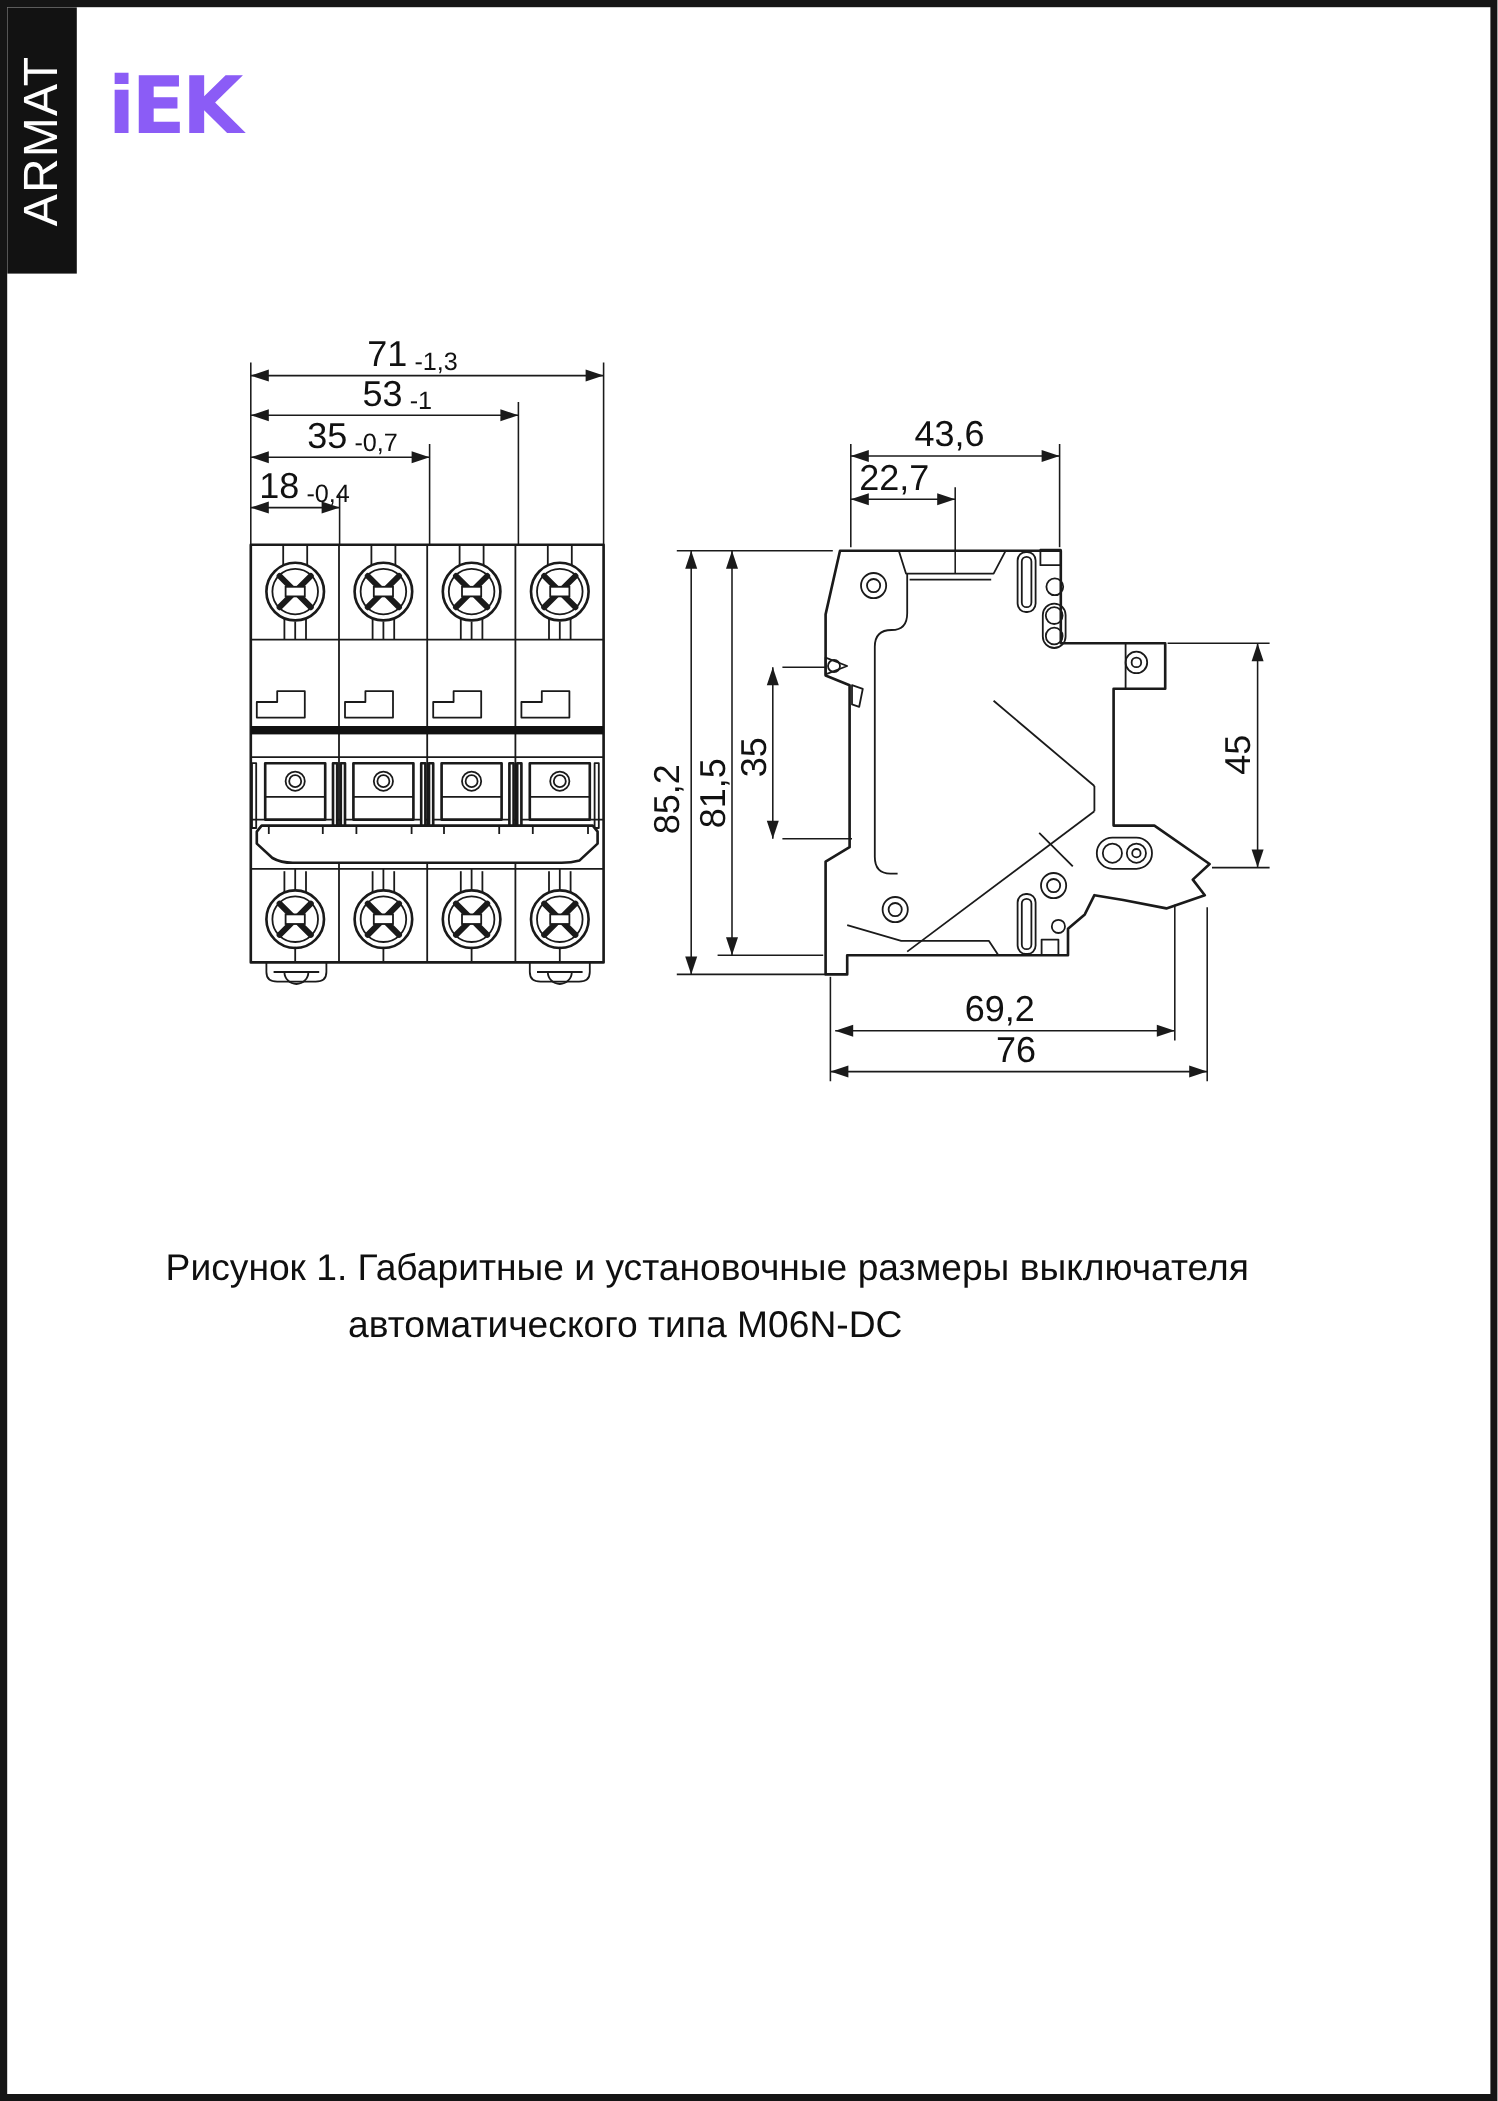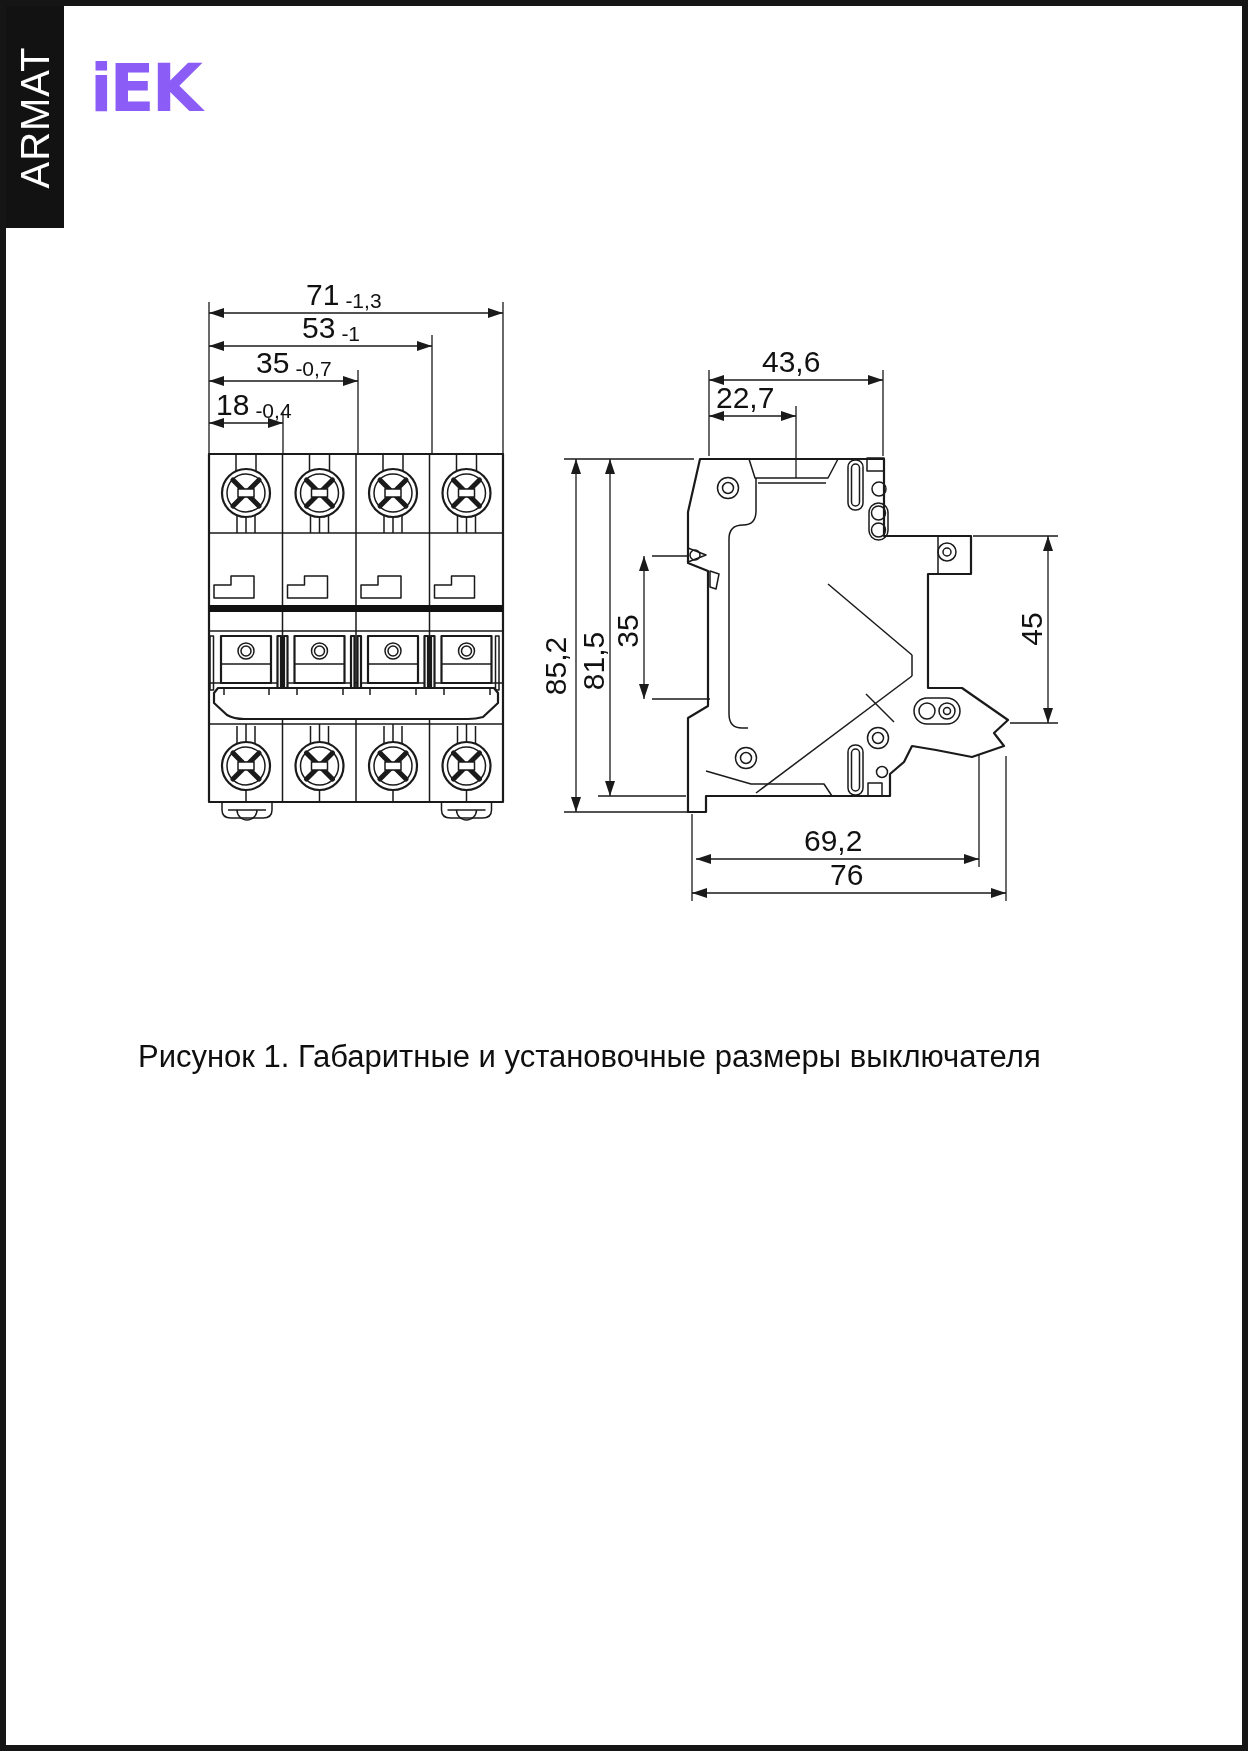--- a/index.html
+++ b/index.html
@@ -260,15 +260,16 @@
       <text x="798" y="845" class="dt">69,2</text>
       <line x1="686" y1="887" x2="1000" y2="887" class="dl"></line>
       <polygon class="ar" points="686,887 701,882 701,892"></polygon>
         <polygon class="ar" points="1000,887 985,882 985,892"></polygon>
       <text x="824" y="879" class="dt">76</text>
     </g>
   </svg>
 
   <div class="caption">
     <div class="l1">Рисунок 1. Габаритные и установочные размеры выключателя</div>
+    <div class="l2">автоматического типа M06N-DC</div>
   </div>
 
 </div>
 
 </body></html>

